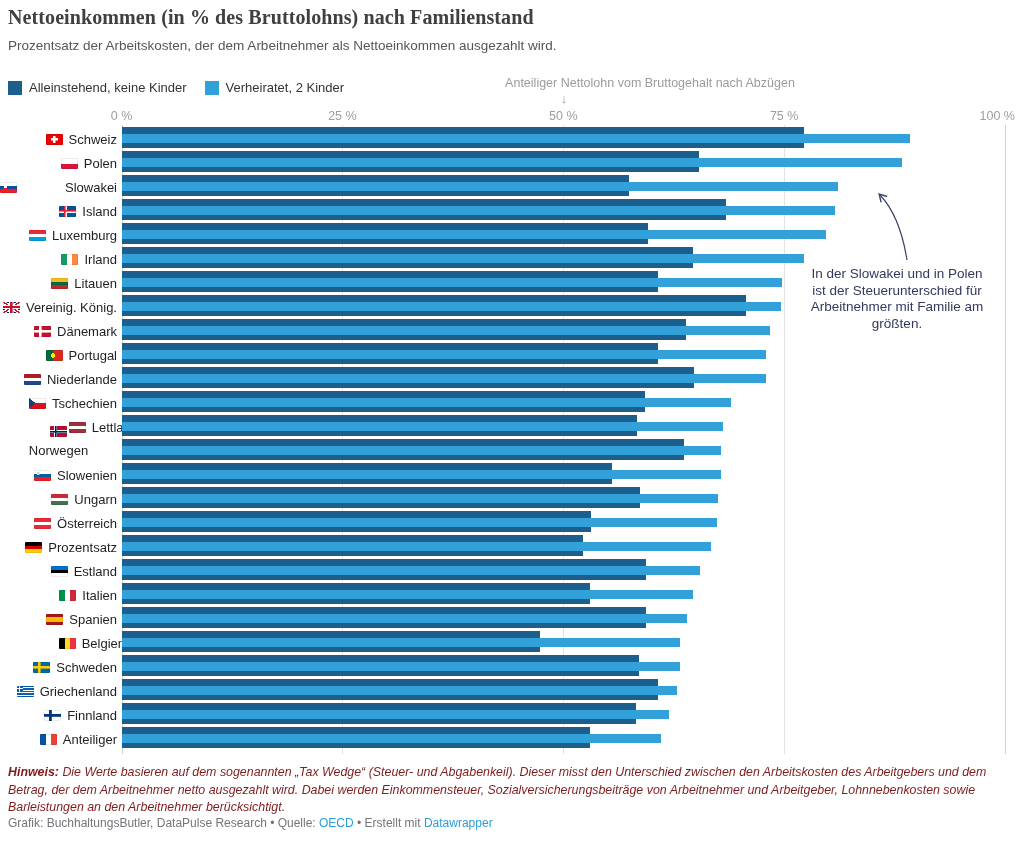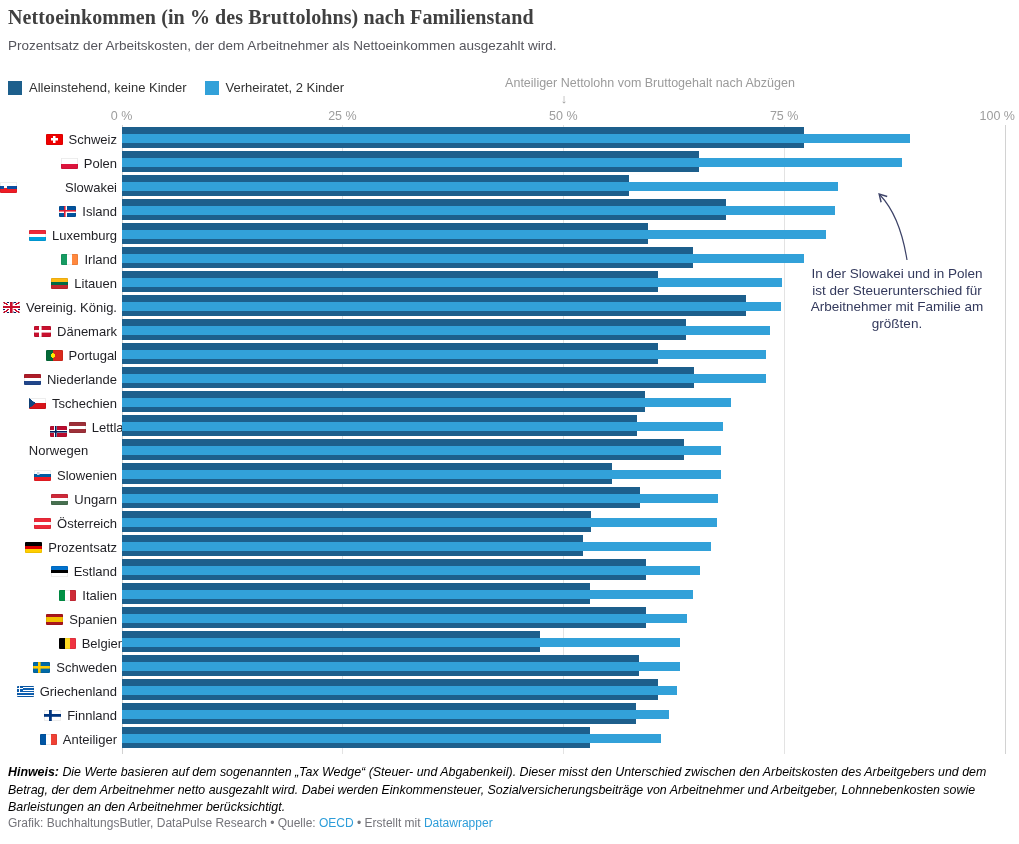--- a/index.html
+++ b/index.html
@@ -25,21 +25,21 @@
              font-size:13px;color:#1f1f24;white-space:nowrap;}
   .bar{position:absolute;left:121.5px;}
   .bar.dark{height:21px;z-index:2;}
   .bar.light{height:9px;z-index:3;}
   
   #annotation{left:806px;top:266px;width:182px;text-align:center;
               font-size:13.5px;line-height:16.6px;color:#33395c;z-index:5;}
   #anno-arrow{left:0;top:0;width:1019px;height:844px;pointer-events:none;z-index:4;}
   
   #note{left:8px;top:764px;width:1004px;font-size:12.4px;line-height:1.42;
-        font-style:italic;color:#000000;}
+        font-style:italic;color:#7f1d1d;}
   #note b{font-weight:700;}
   #credits{left:8px;top:816px;font-size:12px;color:#74747a;}
   #credits .link{color:#2d9dd9;cursor:pointer;}
   
   .flag{width:17px;height:11px;display:inline-block;flex:0 0 auto;border-radius:1px;
         box-shadow:inset 0 0 0 0.5px rgba(0,0,0,.14);background-repeat:no-repeat;}
   .f-ch{background-color:#e00;background-image:linear-gradient(#fff,#fff),linear-gradient(#fff,#fff);
         background-size:7px 2.5px,2.5px 7px;background-position:5px 4.25px,7.25px 2px;}
   .f-pl{background-image:linear-gradient(180deg,#fff 50%,#dc143c 50%);}
   .f-sk{background-image:linear-gradient(#fff,#fff),linear-gradient(#ee1c25,#ee1c25),

